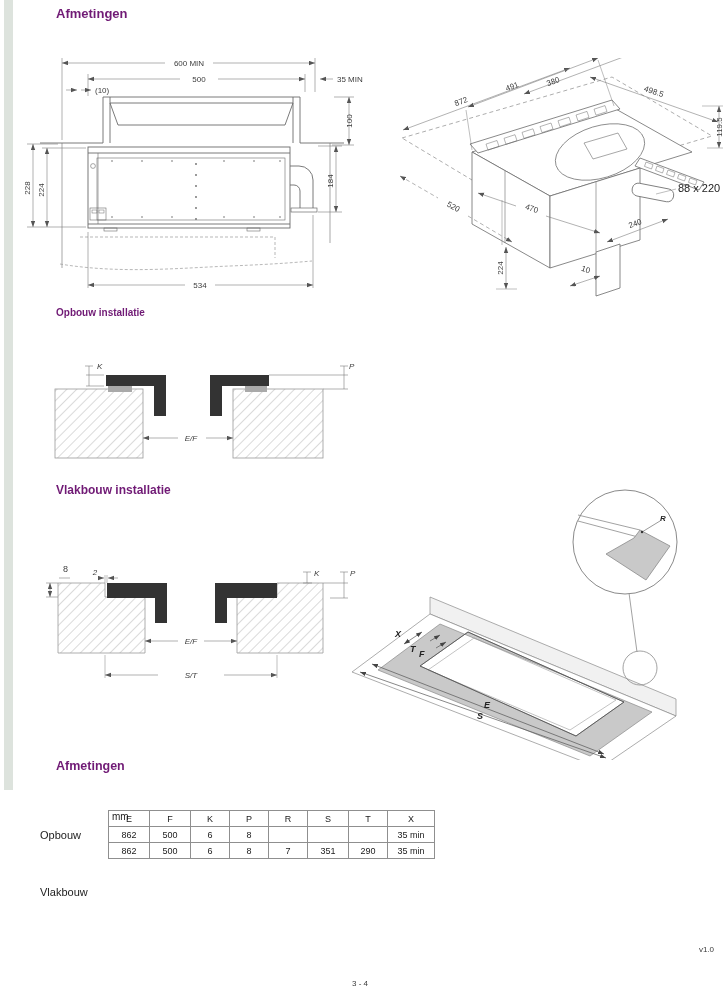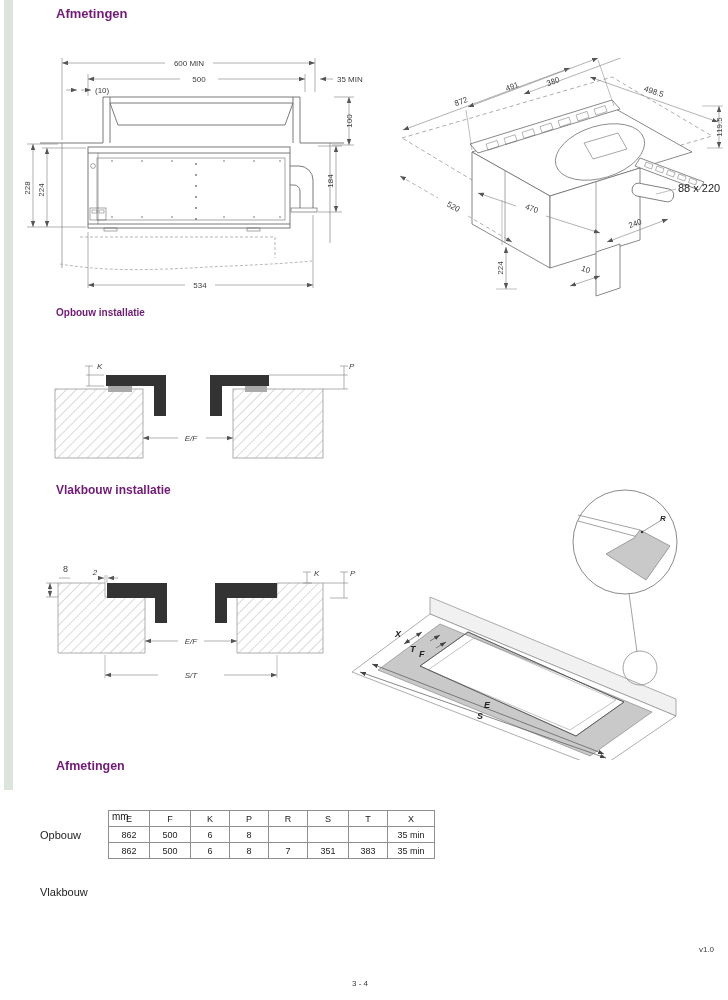--- a/index.html
+++ b/index.html
@@ -322,21 +322,21 @@
         <td></td>
         <td>35 min</td>
       </tr>
       <tr>
         <td>862</td>
         <td>500</td>
         <td>6</td>
         <td>8</td>
         <td>7</td>
         <td>351</td>
-        <td>383</td>
+        <td>290</td>
         <td>35 min</td>
       </tr>
     </tbody>
       </table>
   </div>
 
   <div class="footer" style="left:352px;top:979px">3 - 4</div>
   <div class="footer" style="right:14px;top:945px">v1.0</div>
 </div>
 

